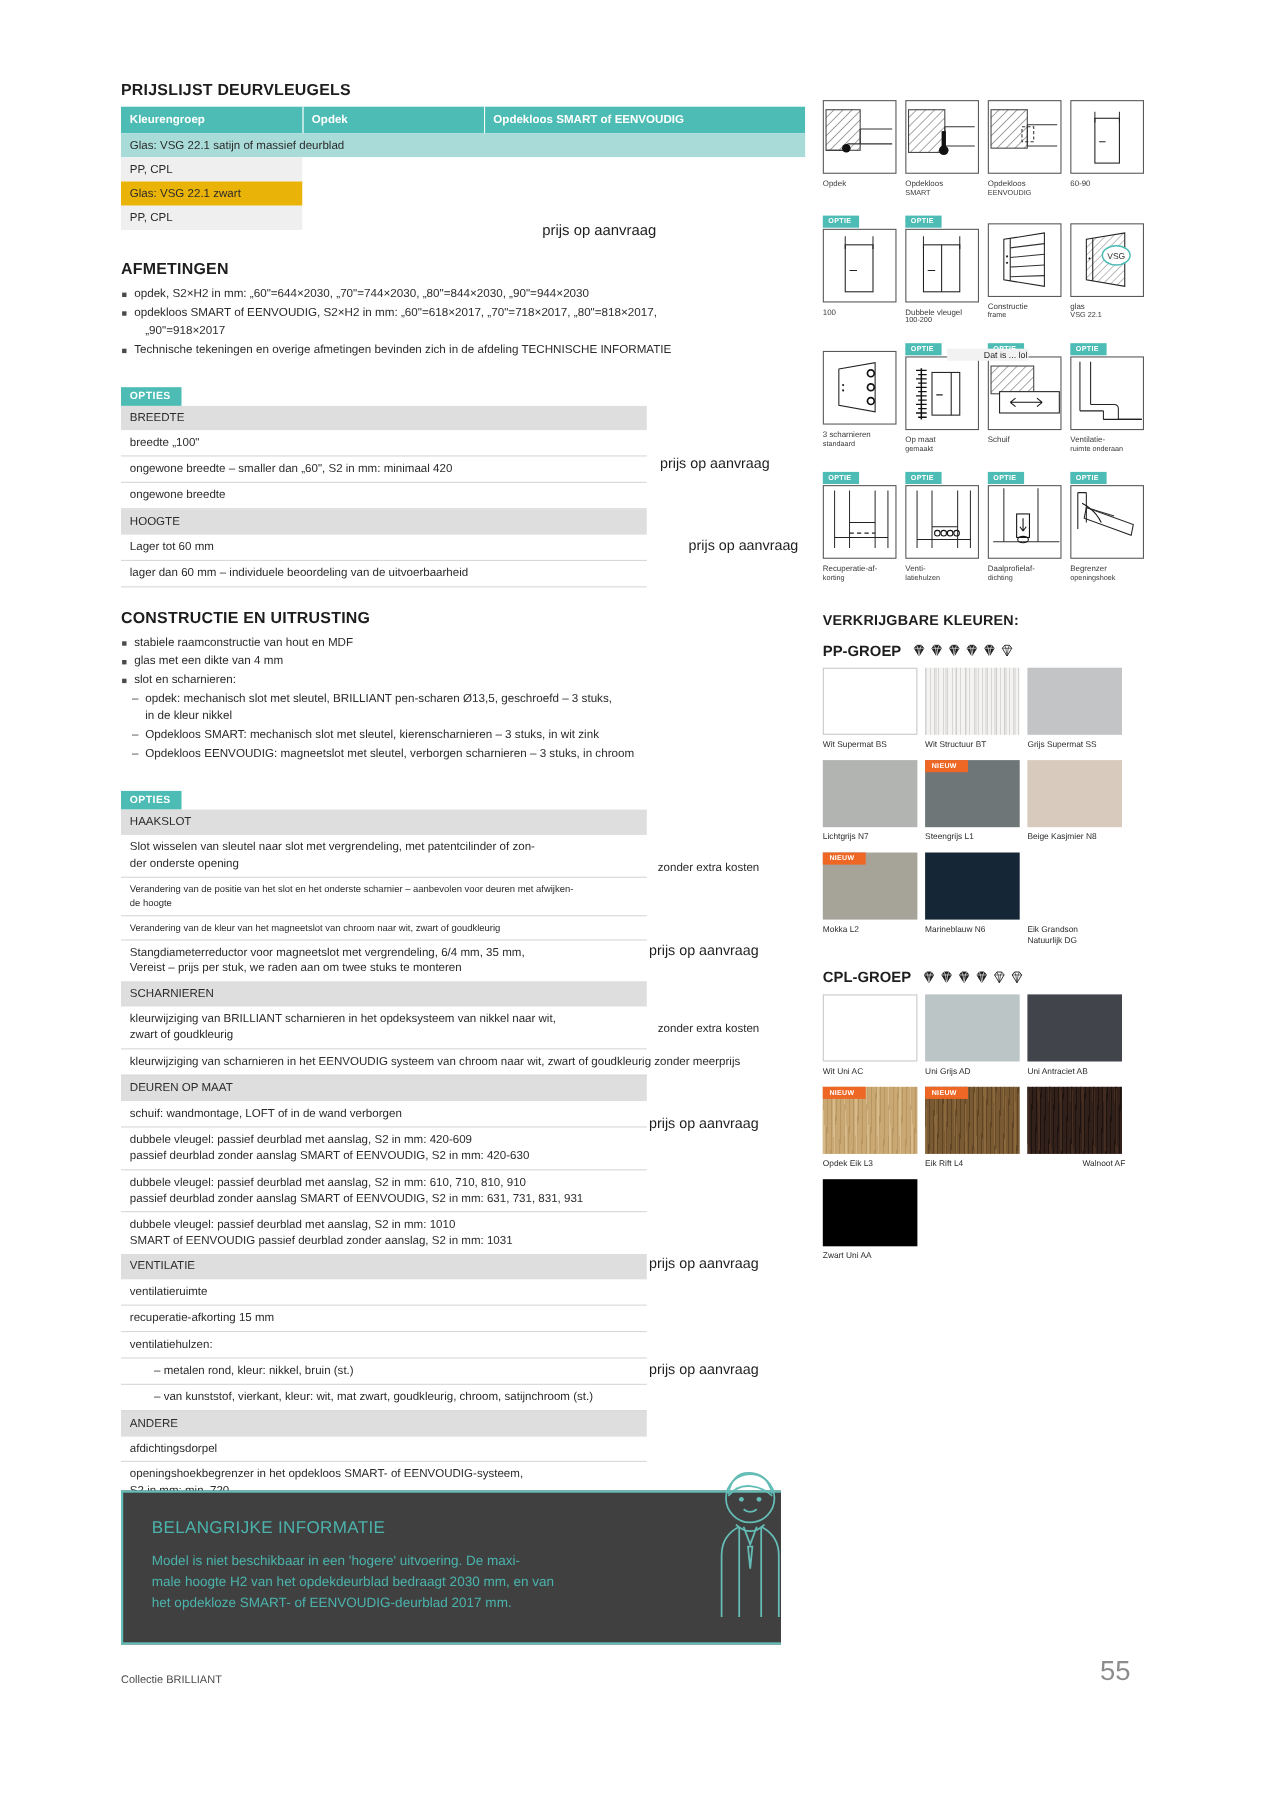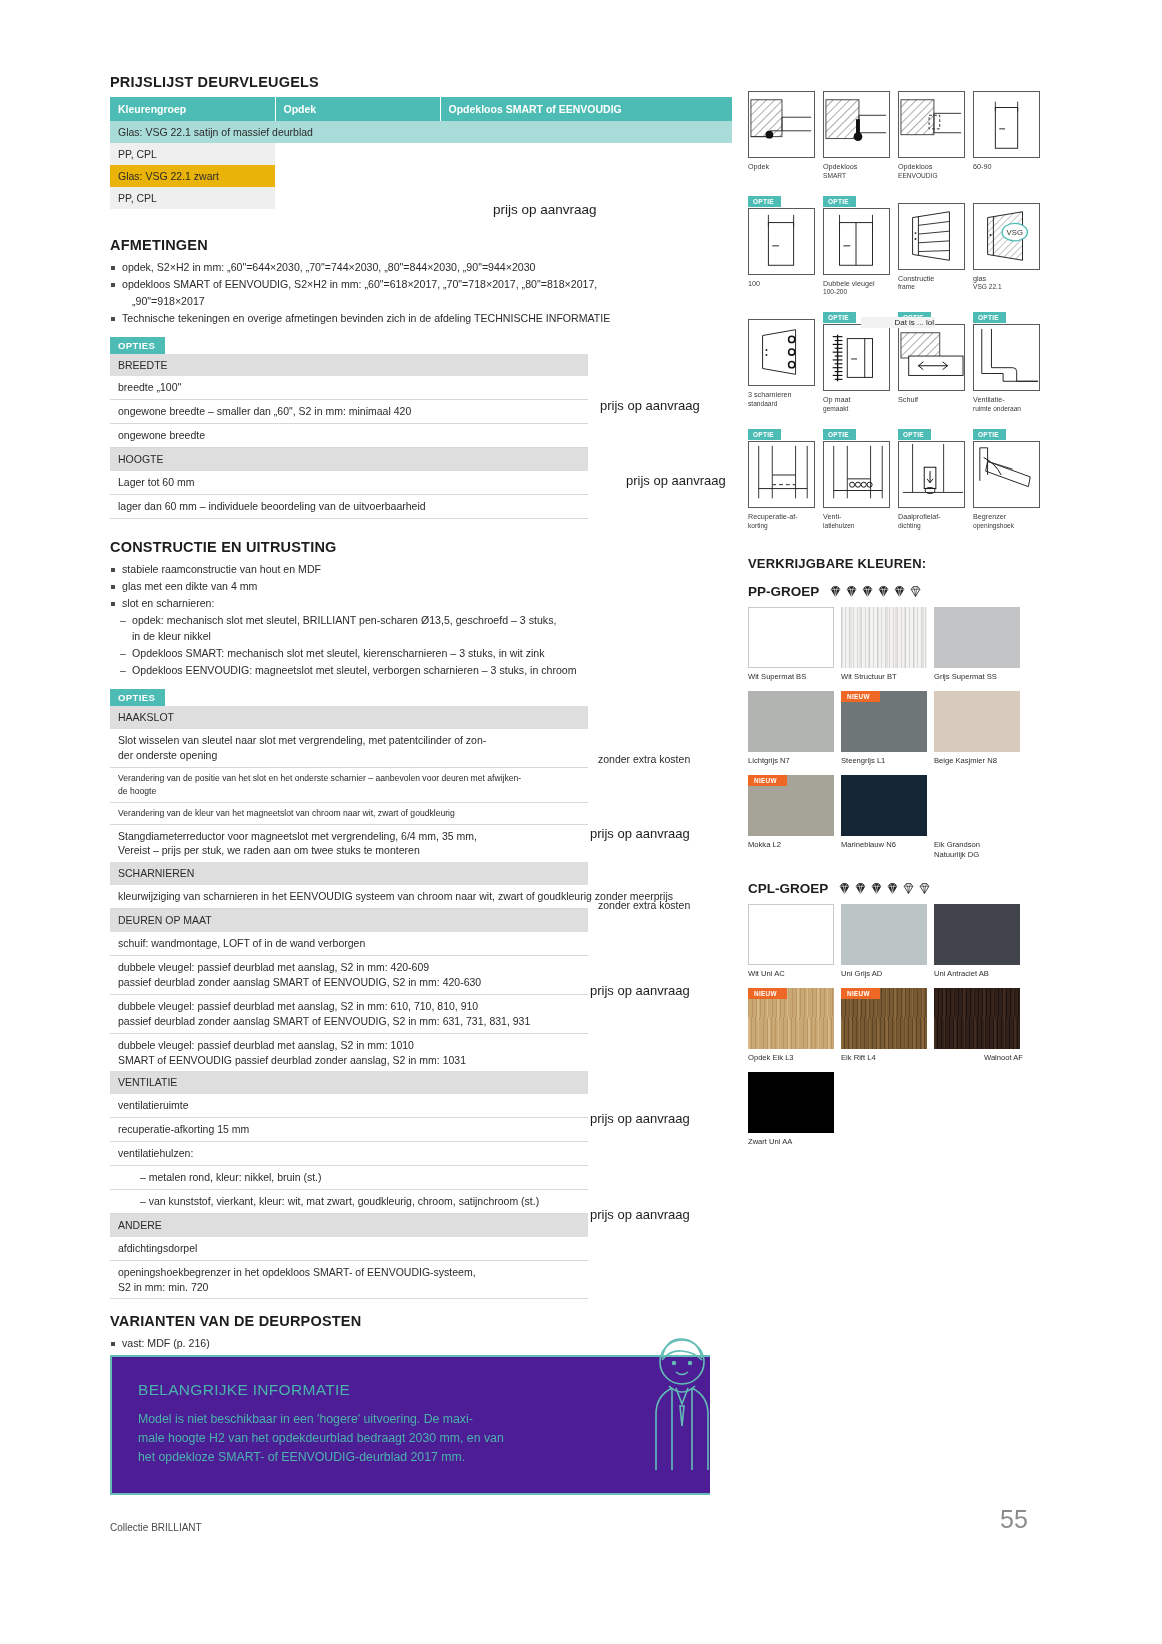--- a/index.html
+++ b/index.html
@@ -50,21 +50,21 @@
     content:"–"; background:none; left:10px; top:0;
     width:auto; height:auto; font-size:10.6px; color:#3a3a3a;
   }
   ul.bul li.cont { padding-left:22px; }
   ul.bul li.cont:before { display:none; }
 
   
   .opties {
     display:inline-block; background:#4cbcb5; color:#fff;
     font-size:9.5px; font-weight:bold; letter-spacing:.4px;
-    padding:3px 10px 3px 8px; margin-top:9px;
+    padding:3px 10px 3px 8px; margin-top:24px;
   }
 
   
   .otbl { width:478px; border-collapse:collapse; table-layout:fixed; }
   .otbl td {
     font-size:10.5px; padding:4px 8px; line-height:1.42;
     border-bottom:1px solid #d8d8d8; vertical-align:top;
   }
   .otbl tr.grp td {
     background:#dedede; font-size:10.5px; border-bottom:none;
@@ -126,21 +126,21 @@
     position:absolute; left:0; top:0; background:#ef6724; color:#fff;
     font-size:6.4px; font-weight:bold; letter-spacing:.3px;
     padding:2px 10px 2px 6px; z-index:2;
   }
   .swlabel.rightal { text-align:right; padding-right:4px; }
 
   
   .infobox {
     position:absolute; left:110px; top:1355px; width:600px; height:140px;
     border:2px solid #63bdb6; border-left-width:2px;
-    border-right:none; background:#4c1d95;
+    border-right:none; background:#404040;
   }
   .infobox .ib-inner { padding:24px 26px; }
   .infobox h4 {
     font-size:15.5px; font-weight:normal; color:#4bb3ac; letter-spacing:.3px;
     margin-bottom:11px;
   }
   .infobox p { font-size:12.3px; line-height:1.55; color:#4bb3ac; }
   .doc-figure { position:absolute; left:636px; top:1330px; width:92px; height:140px; }
 
   
@@ -271,20 +271,23 @@
           <tr>
               <td class="small">Verandering van de kleur van het magneetslot van chroom naar wit, zwart of goudkleurig</td>
             </tr>
           <tr class="noline">
               <td>Stangdiameterreductor voor magneetslot met vergrendeling, 6/4 mm, 35 mm,<br>Vereist – prijs per stuk, we raden aan om twee stuks te monteren</td>
             </tr>
 
           <tr class="grp">
             <td>SCHARNIEREN</td>
           </tr>
+          <tr>
+              <td>kleurwijziging van BRILLIANT scharnieren in het opdeksysteem van nikkel naar wit,<br>zwart of goudkleurig</td>
+            </tr>
           <tr>
               <td style="white-space:nowrap">kleurwijziging van scharnieren in het EENVOUDIG systeem van chroom naar wit, zwart of goudkleurig zonder meerprijs</td>
             </tr>
 
           <tr class="grp">
             <td>DEUREN OP MAAT</td>
           </tr>
           <tr>
               <td>schuif: wandmontage, LOFT of in de wand verborgen</td>
             </tr>

